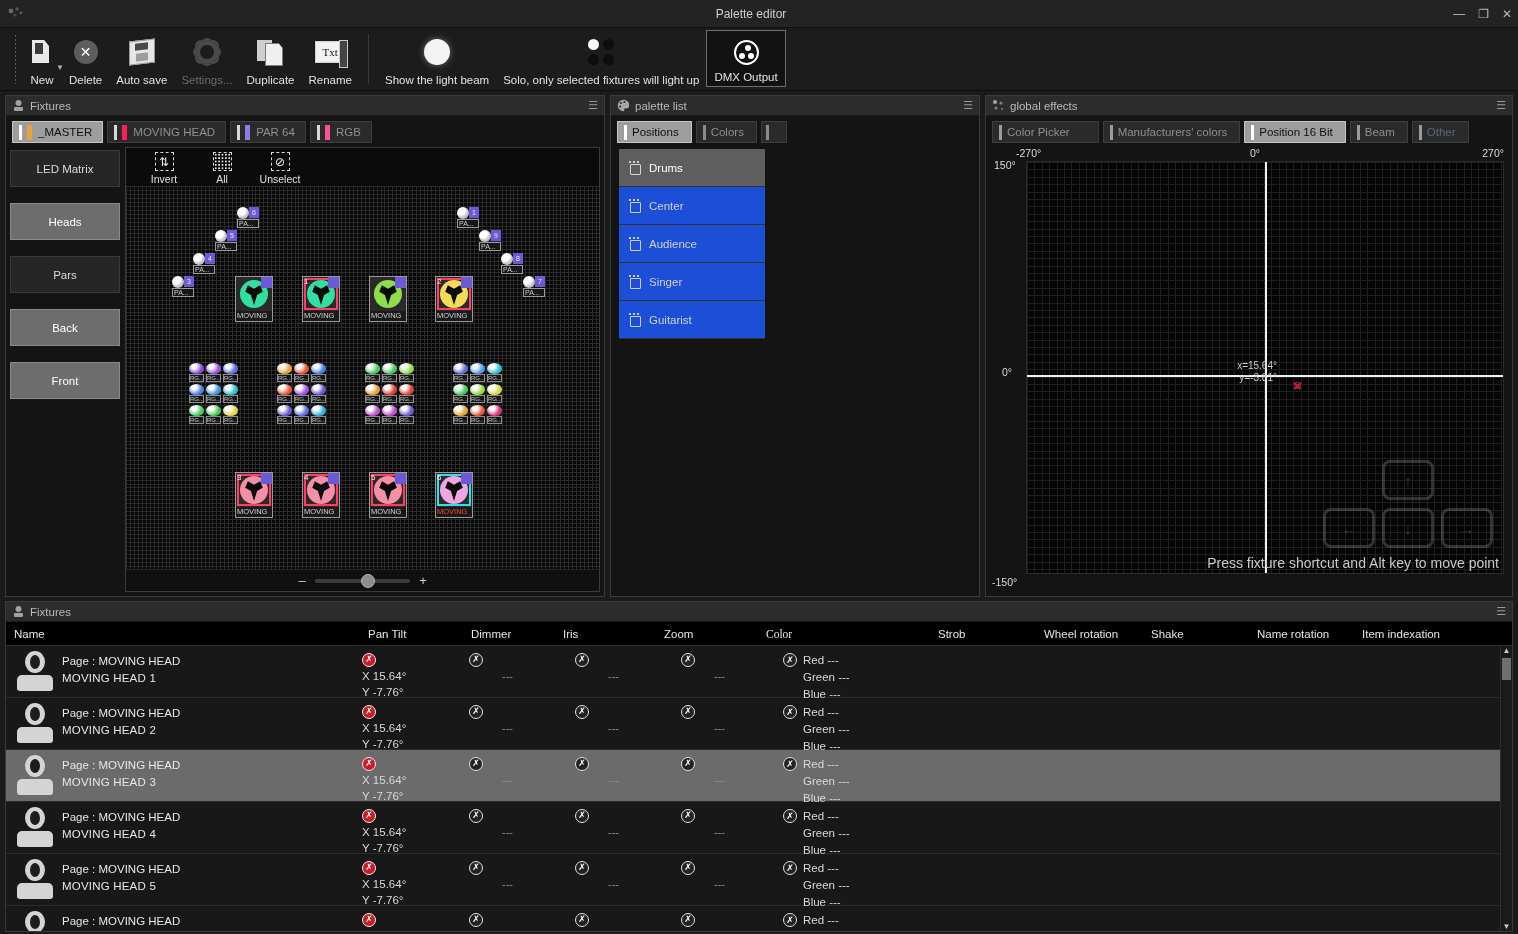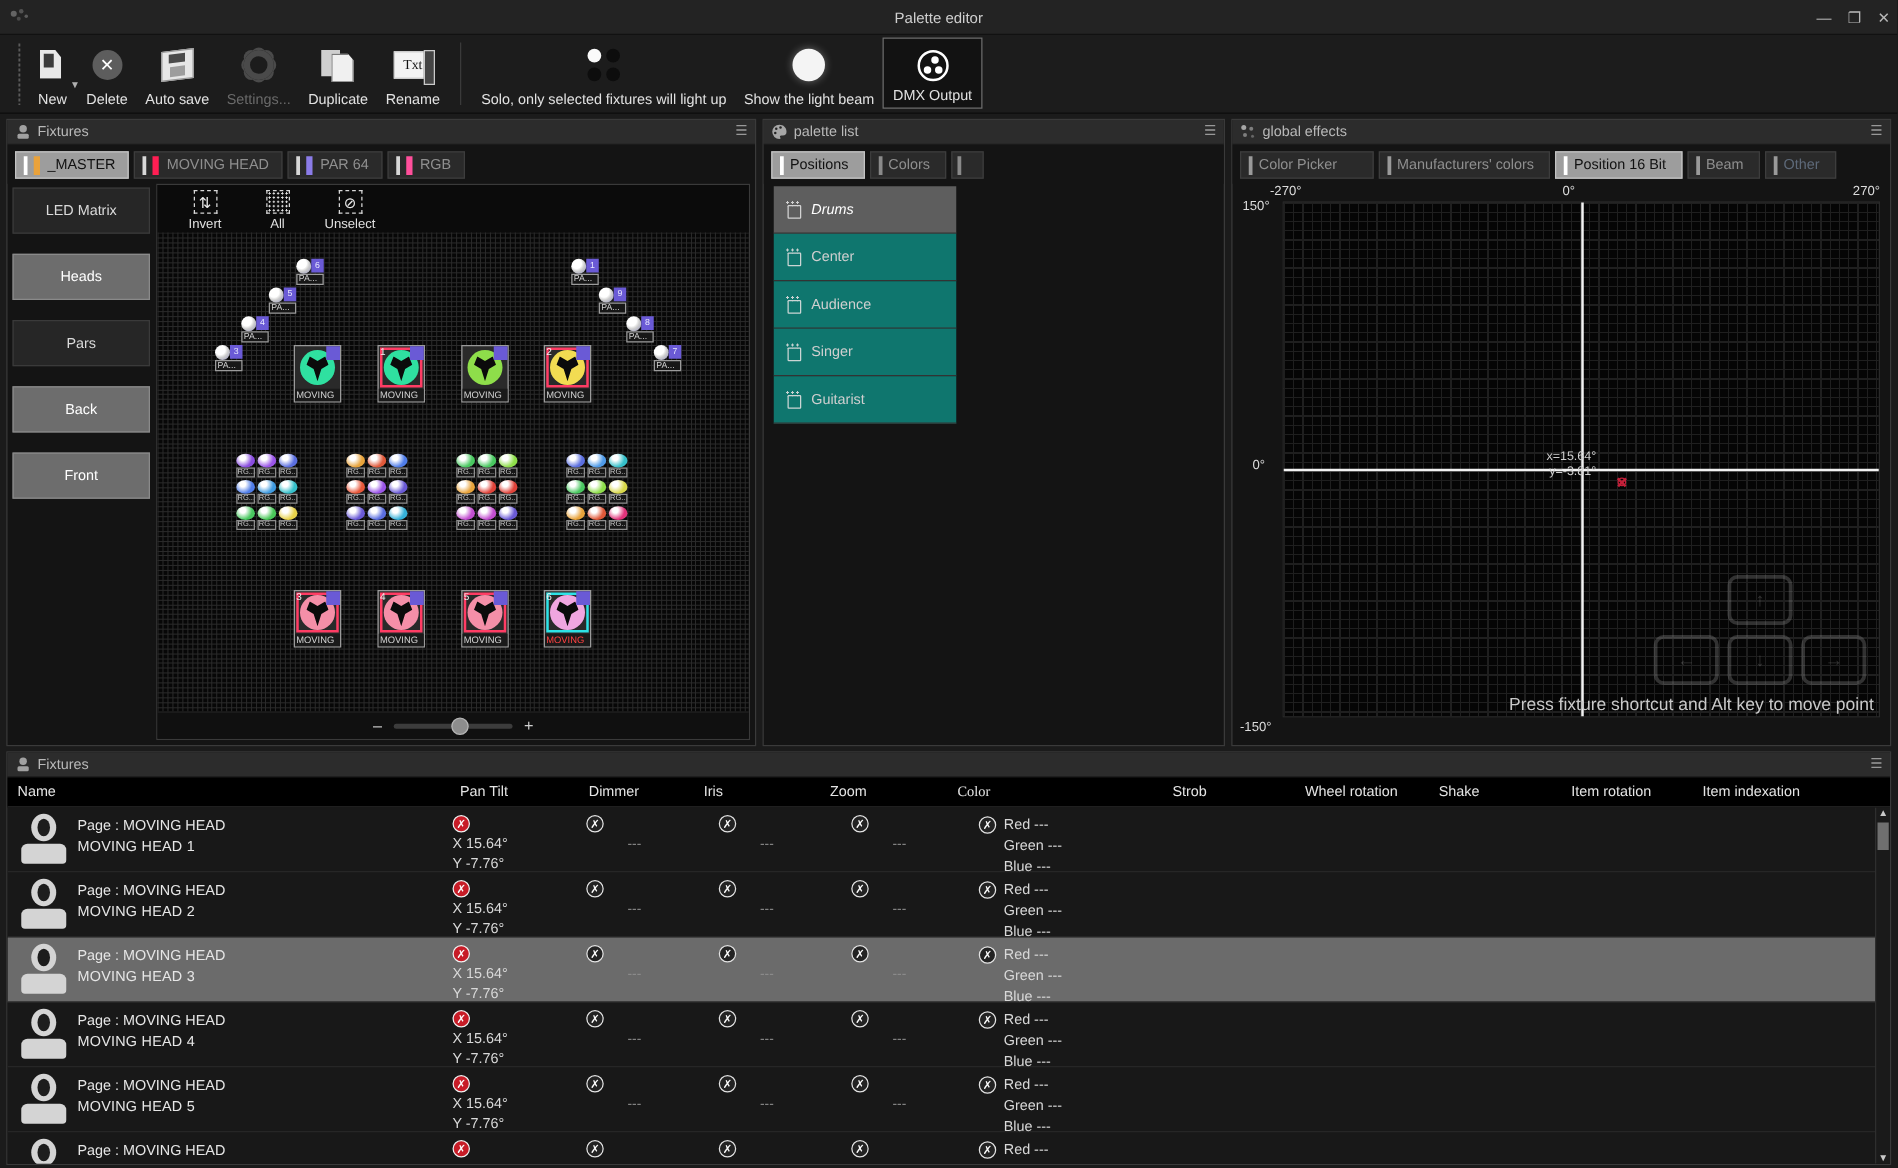--- a/index.html
+++ b/index.html
@@ -148,22 +148,22 @@
   .mh.selc .top{outline:2px solid #2de2e6;outline-offset:-3px;}
   .rgbcell{width:15px;height:20px;}
   .rgbcell .c{width:15px;height:11px;border-radius:50%;position:relative;}
   .rgbcell .l{width:15px;height:8px;background:#171717;border:1px solid #8d8d8d;
               font-size:6px;color:#c9c9c9;line-height:7px;overflow:hidden;}
   .rgbgrid{position:absolute;display:grid;grid-template-columns:repeat(3,16px);gap:1px 1px;}
 
   
   .pl-body{flex:1;padding:2px 0 0 8px;}
   .pl-item{width:146px;height:38px;display:flex;align-items:center;padding-left:8px;
-           background:#0f766e;border-bottom:1px solid #333;font-size:11.5px;color:#cfcfcf;}
-  .pl-item.sel{background:#5e5e5e;color:#fff;font-style:italic;}
+           background:#1d4ed8;border-bottom:1px solid #333;font-size:11.5px;color:#cfcfcf;}
+  .pl-item.sel{background:#5e5e5e;color:#fff;}
   .pl-ico{width:15px;height:15px;margin-right:7px;position:relative;opacity:.9;}
   .pl-ico:before{content:"";position:absolute;left:3px;bottom:0;width:9px;height:9px;
                  border:1.5px solid #e0e0e0;border-radius:1px;}
   .pl-ico:after{content:"";position:absolute;left:1px;top:0;width:12px;height:5px;
       background-image:radial-gradient(circle,#dcdcdc 1px,transparent 1px);background-size:4px 4px;}
 
   
   .ge-body{flex:1;padding:0 6px 6px 6px;display:flex;flex-direction:column;min-height:0;}
   .gridpane{flex:1;position:relative;background:#050505;border:1px solid #2a2a2a;
             margin-left:34px;margin-right:2px;margin-bottom:16px;}
@@ -278,35 +278,35 @@
     <div class="glyph">
         <div class="ic-txt">Txt</div>
       </div>
     <div class="lbl">Rename</div>
   </div>
 
   <div class="tb-sep"></div>
 
   <div class="tb-item">
     <div class="glyph">
+        <div class="ic-ball"></div>
+      </div>
+    <div class="lbl">Show the light beam</div>
+  </div>
+
+  <div class="tb-item">
+    <div class="glyph">
         <div class="ic-solo">
       <i class="on"></i>
           <i></i>
           <i></i>
           <i></i>
         </div>
       </div>
     <div class="lbl">Solo, only selected fixtures will light up</div>
-  </div>
-
-  <div class="tb-item">
-    <div class="glyph">
-        <div class="ic-ball"></div>
-      </div>
-    <div class="lbl">Show the light beam</div>
   </div>
 
   <div class="tb-item boxed">
     <div class="glyph">
         <div class="ic-dmx">
       <i></i>
           <i></i>
           <i></i>
         </div>
       </div>
@@ -815,21 +815,21 @@
   <div class="tbl-head">
     <span style="width:362px;padding-left:8px;">Name</span>
     <span style="width:103px;">Pan Tilt</span>
     <span style="width:92px;">Dimmer</span>
     <span style="width:101px;">Iris</span>
     <span style="width:102px;">Zoom</span>
     <span style="width:172px;font-family:Liberation Serif, serif;">Color</span>
     <span style="width:106px;">Strob</span>
     <span style="width:107px;">Wheel rotation</span>
     <span style="width:106px;">Shake</span>
-    <span style="width:105px;">Item rotation</span>
+    <span style="width:105px;">Name rotation</span>
     <span style="width:120px;">Item indexation</span>
   </div>
 
   <div class="tbl-body" id="tbody">
     <div class="trow">
         <div class="avatar">
           <span class="hd"></span>
           <span class="bd"></span>
         </div>
         <div class="nm">

